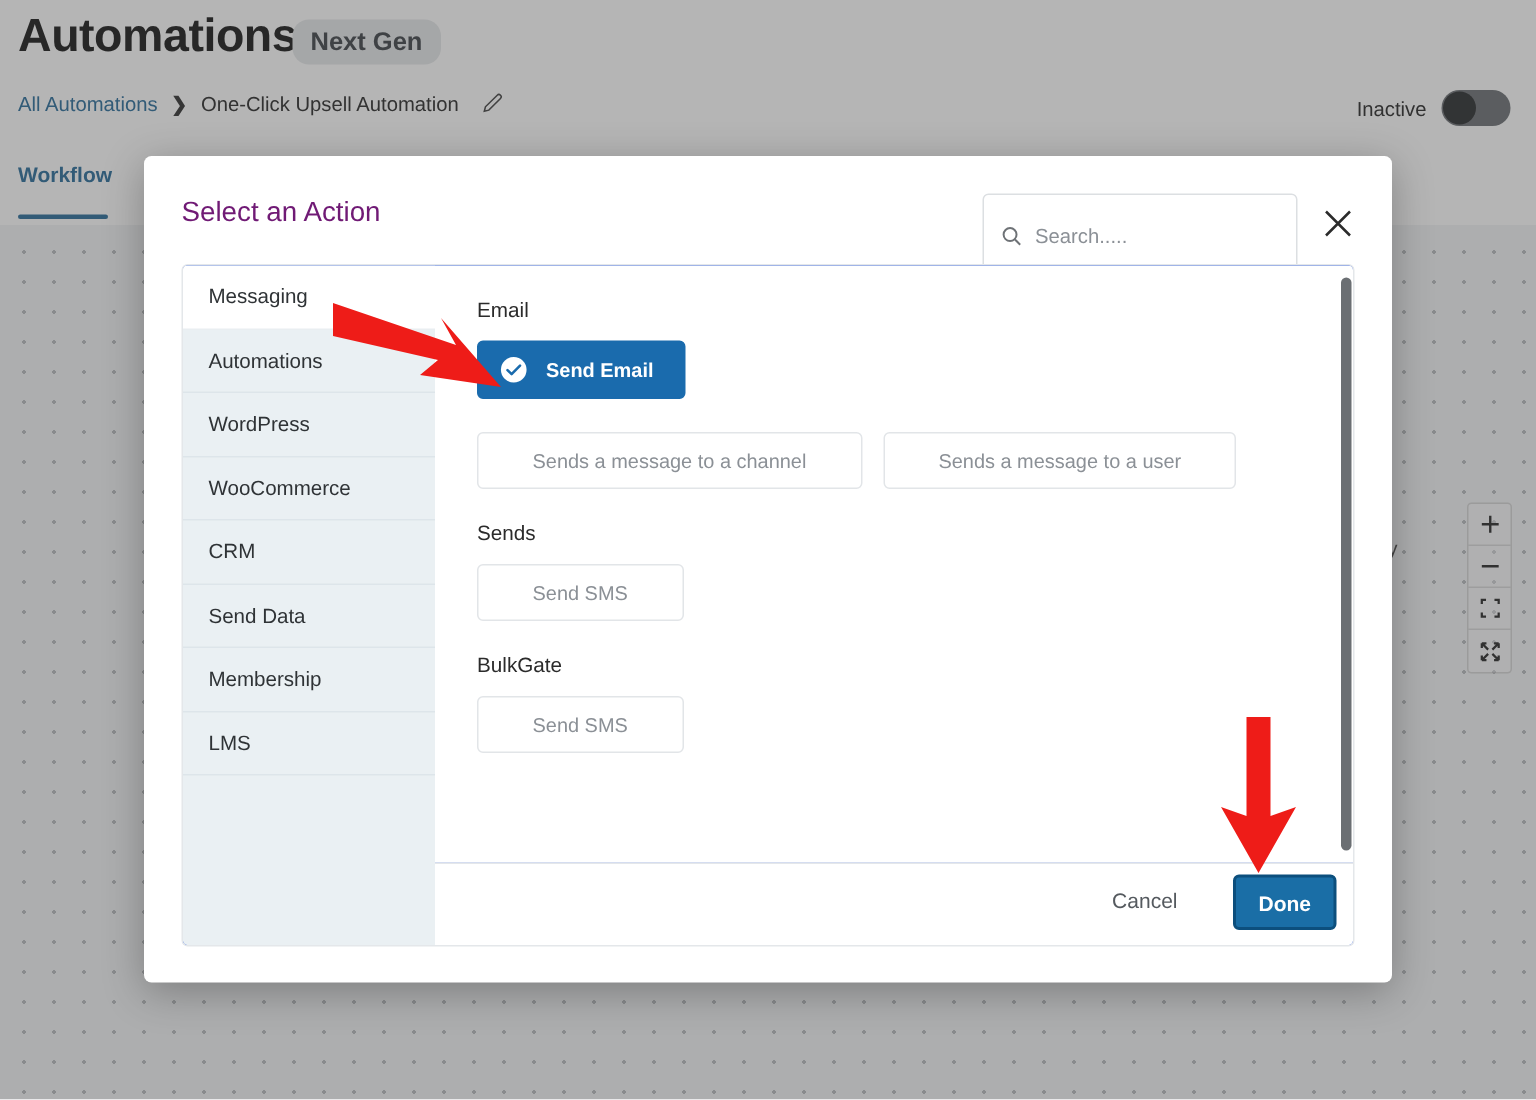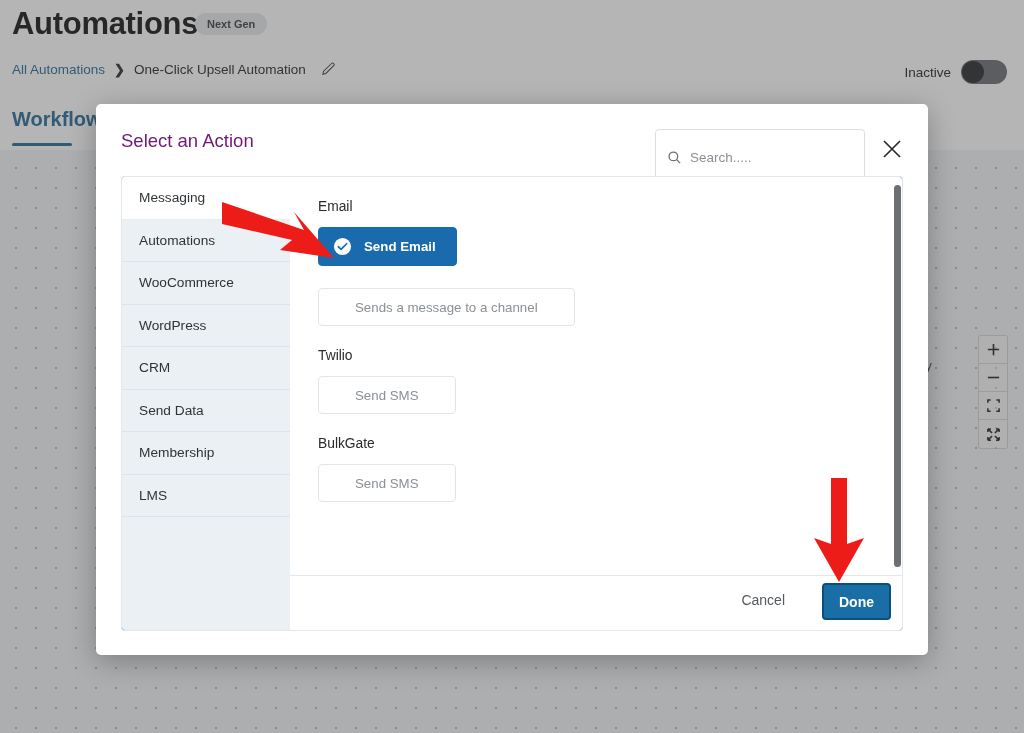--- a/index.html
+++ b/index.html
@@ -19,21 +19,21 @@
     position: absolute; left: 0; top: 0; width: 1024px; height: 100px;
     background: #ffffff;
   }
   .page-title {
     position: absolute; left: 12px; top: 6px;
     font-size: 31px; font-weight: 600; color: #1a1a1a; letter-spacing: -0.3px;
   }
   .badge-nextgen {
     position: absolute; left: 195px; top: 13px;
     background: #e6e8ea; color: #41464b;
-    font-size: 11px; font-weight: 600;
+    font-size: 17px; font-weight: 600;
     padding: 5px 12px; border-radius: 11px;
   }
 
   .breadcrumb { position: absolute; left: 12px; top: 62px; display: flex; align-items: center; gap: 9px; }
   .crumb-link { font-size: 13.5px; color: #2c6e9b; cursor: pointer; }
   .crumb-sep { font-size: 13px; color: #333; font-weight: 700; }
   .crumb-current { font-size: 13.5px; color: #2d2d2d; }
   .pencil-icon { margin-left: 6px; width: 15px; height: 15px; display:block; cursor:pointer; }
 
   .status-wrap { position: absolute; right: 17px; top: 60px; display: flex; align-items: center; gap: 10px; }
@@ -43,21 +43,21 @@
     position: relative; cursor: pointer;
   }
   .toggle .knob {
     position: absolute; left: 1px; top: 1px; width: 22px; height: 22px;
     border-radius: 50%; background: #2d2f31;
   }
 
   .tabs { position: absolute; left: 0; top: 108px; width: 1024px; height: 40px; }
   .tab {
     position: absolute; left: 12px; top: 0;
-    font-size: 20px; color: #2c6e9b; font-weight: 600;
+    font-size: 14px; color: #2c6e9b; font-weight: 600;
     padding-bottom: 12px; cursor: pointer;
   }
   .tab-underline {
     position: absolute; left: 12px; top: 35px; width: 60px; height: 3px;
     background: #2c6e9b; border-radius: 2px;
   }
 
   
   .canvas {
     position: absolute; left: 0; top: 150px; width: 1024px; height: 583px;
@@ -261,22 +261,22 @@
       <svg class="modal-close" viewBox="0 0 22 22" fill="none" stroke="#2b2b2b" stroke-width="1.7">
         <path d="M3 3l16 16M19 3L3 19"></path>
       </svg>
     </div>
 
     <div class="modal-body">
 
       <div class="cat-list">
         <div class="cat-item active">Messaging</div>
         <div class="cat-item">Automations</div>
+        <div class="cat-item">WordPress</div>
         <div class="cat-item">WooCommerce</div>
-        <div class="cat-item">WordPress</div>
         <div class="cat-item">CRM</div>
         <div class="cat-item">Send Data</div>
         <div class="cat-item">Membership</div>
         <div class="cat-item">LMS</div>
       </div>
 
       <div class="action-pane">
 
         <div class="group-title">Email</div>
         <div class="group-row">
@@ -284,23 +284,24 @@
             <svg class="check-icon" viewBox="0 0 20 20">
               <circle cx="10" cy="10" r="9" fill="#ffffff"></circle>
               <path d="M5.6 10.2l2.9 2.9 5.9-6" fill="none" stroke="#1a6bad" stroke-width="1.8" stroke-linecap="round" stroke-linejoin="round"></path>
             </svg>
             <span>Send Email</span>
           </div>
         </div>
 
         <div class="group-row">
           <div class="action-chip">Sends a message to a channel</div>
-        </div>
-
-        <div class="group-title">Twilio</div>
+          <div class="action-chip">Sends a message to a user</div>
+        </div>
+
+        <div class="group-title">Sends</div>
         <div class="group-row">
           <div class="action-chip">Send SMS</div>
         </div>
 
         <div class="group-title">BulkGate</div>
         <div class="group-row">
           <div class="action-chip">Send SMS</div>
         </div>
 
       </div>

